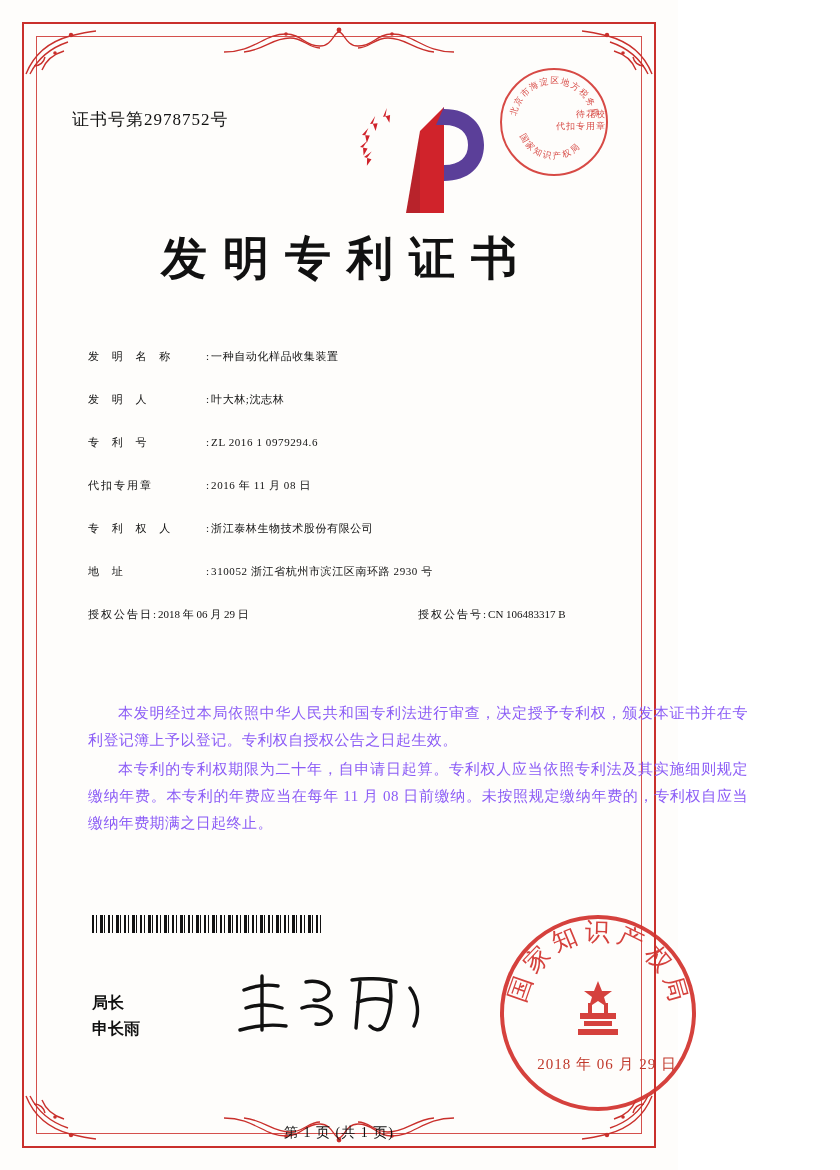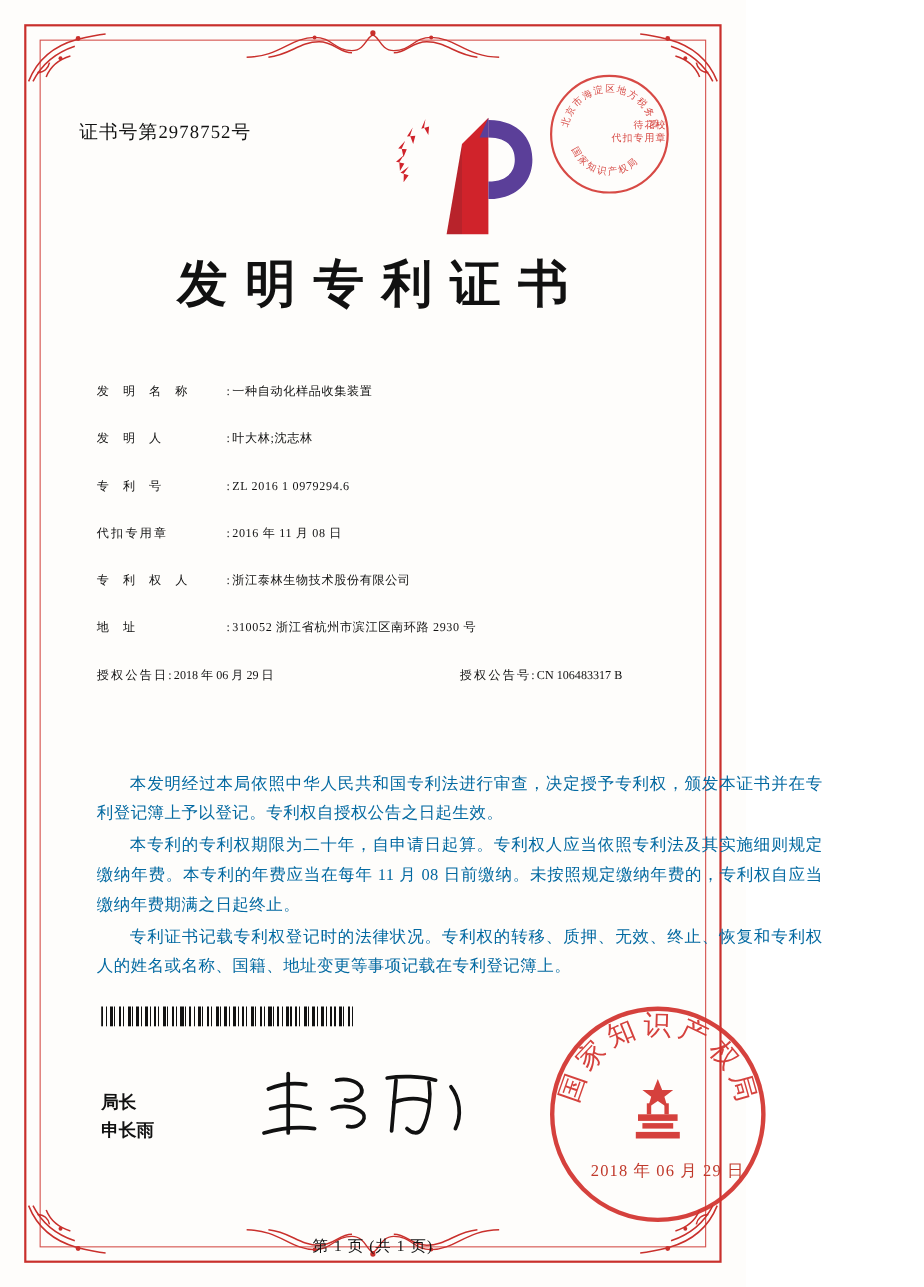--- a/index.html
+++ b/index.html
@@ -170,21 +170,21 @@
   }
 
   
   .body-text {
     position: absolute;
     left: 88px;
     top: 700px;
     width: 660px;
     font-size: 15px;
     line-height: 27px;
-    color: #0369a1;
+    color: #8b5cf6;
     text-align: justify;
   }
   .body-text p {
     margin: 0 0 2px 0;
     text-indent: 2em;
     letter-spacing: .4px;
   }
 
   
   .barcode {
@@ -429,21 +429,20 @@
         <span class="lbl2">授权公告号</span>
         <span class="colon">:</span>
         <span>CN 106483317 B</span>
       </span>
     </div>
   </div>
 
   <div class="body-text">
     <p>本发明经过本局依照中华人民共和国专利法进行审查，决定授予专利权，颁发本证书并在专利登记簿上予以登记。专利权自授权公告之日起生效。</p>
     <p>本专利的专利权期限为二十年，自申请日起算。专利权人应当依照专利法及其实施细则规定缴纳年费。本专利的年费应当在每年 11 月 08 日前缴纳。未按照规定缴纳年费的，专利权自应当缴纳年费期满之日起终止。</p>
-    <p>专利证书记载专利权登记时的法律状况。专利权的转移、质押、无效、终止、恢复和专利权人的姓名或名称、国籍、地址变更等事项记载在专利登记簿上。</p>
   </div>
 
   <div class="barcode"></div>
 
   <div class="sign-label">
     <div>局长</div>
     <div>申长雨</div>
   </div>
 
   <div class="signature">

